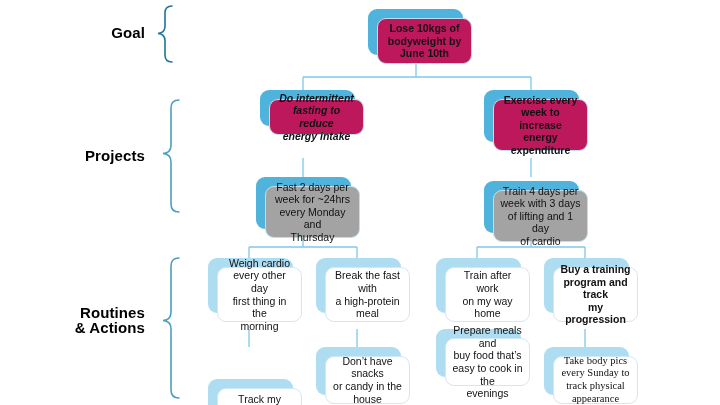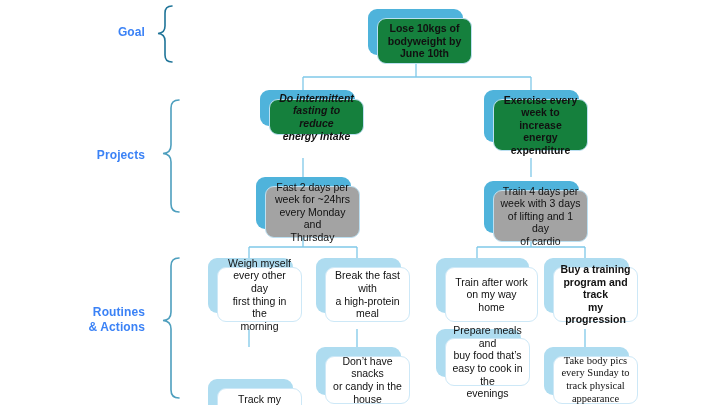--- a/index.html
+++ b/index.html
@@ -11,23 +11,23 @@
   }
   #stage{position:relative;width:720px;height:405px;}
 
   
   #wires{position:absolute;left:0;top:0;width:720px;height:405px;}
 
   
   .tier-label{
     position:absolute;
     text-align:right;
-    color:#3b82f6;
+    color:#000000;
     font-weight:bold;
-    font-size:12px;
+    font-size:15px;
     line-height:15px;
     letter-spacing:.1px;
     white-space:pre-line;
   }
 
   
   .node{position:absolute;}
   .node .shadow{
     position:absolute;
     left:0;top:0;
@@ -53,21 +53,21 @@
     font-size:10.5px;
     line-height:12.6px;
     white-space:pre-line;
   }
   
   .tier-goal .shadow,
   .tier-project .shadow,
   .tier-sub .shadow{background:#4FB3DB;}
   .tier-routine .shadow{background:#AEDCF0;}
   .tier-goal .card,
-  .tier-project .card{background:#15803d;}
+  .tier-project .card{background:#be185d;}
   .tier-routine .card{background:#FFFFFF;border-color:#CDE8F7;}
   .tier-goal .label,
   .tier-project .label{font-weight:bold;}
 </style>
 </head>
 <body>
 
 <div id="stage">
 
   <svg id="wires" viewBox="0 0 720 405" width="720" height="405" xmlns="http://www.w3.org/2000/svg">
@@ -155,37 +155,37 @@
       <div class="label">Train 4 days per
 week with 3 days
 of lifting and 1 day
 of cardio</div>
     </div>
   </div>
 
   <div class="node tier-routine" style="left:208px;top:258px;width:85px;height:55px;">
     <div class="shadow"></div>
     <div class="card">
-      <div class="label">Weigh myself
+      <div class="label">Weigh cardio
 every other day
 first thing in the
 morning</div>
     </div>
   </div>
 
   <div class="node tier-routine" style="left:316px;top:258px;width:85px;height:55px;">
     <div class="shadow"></div>
     <div class="card">
       <div class="label">Break the fast with
 a high-protein
 meal</div>
     </div>
   </div>
 
-  <div class="node tier-routine" style="left:436px;top:258px;width:85px;height:55px;padding-left:8px;">
+  <div class="node tier-routine" style="left:436px;top:258px;width:85px;height:55px;">
     <div class="shadow"></div>
     <div class="card">
       <div class="label">Train after work
 on my way home</div>
     </div>
   </div>
 
   <div class="node tier-routine" style="left:544px;top:258px;width:85px;height:55px;font-weight:bold;">
     <div class="shadow"></div>
     <div class="card">

